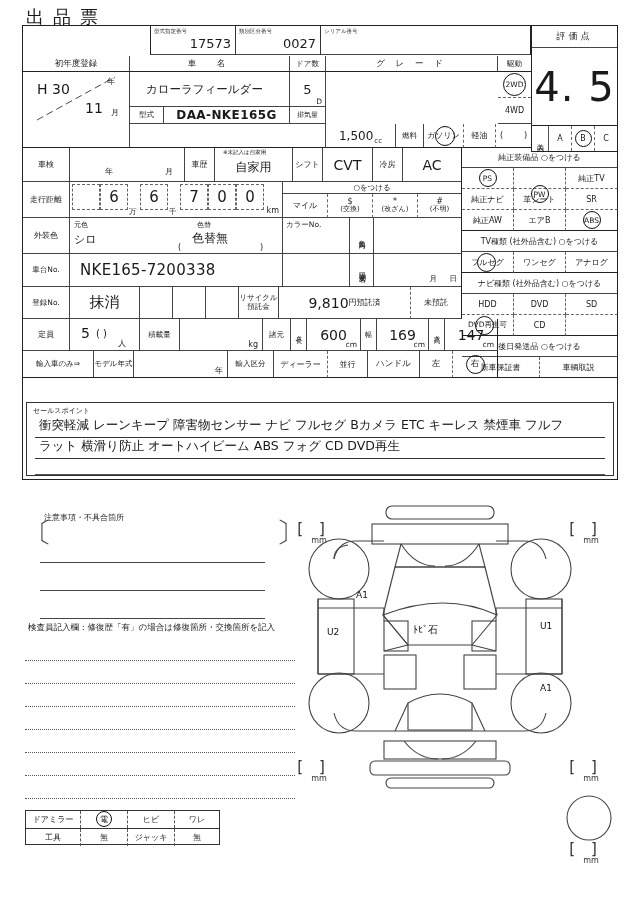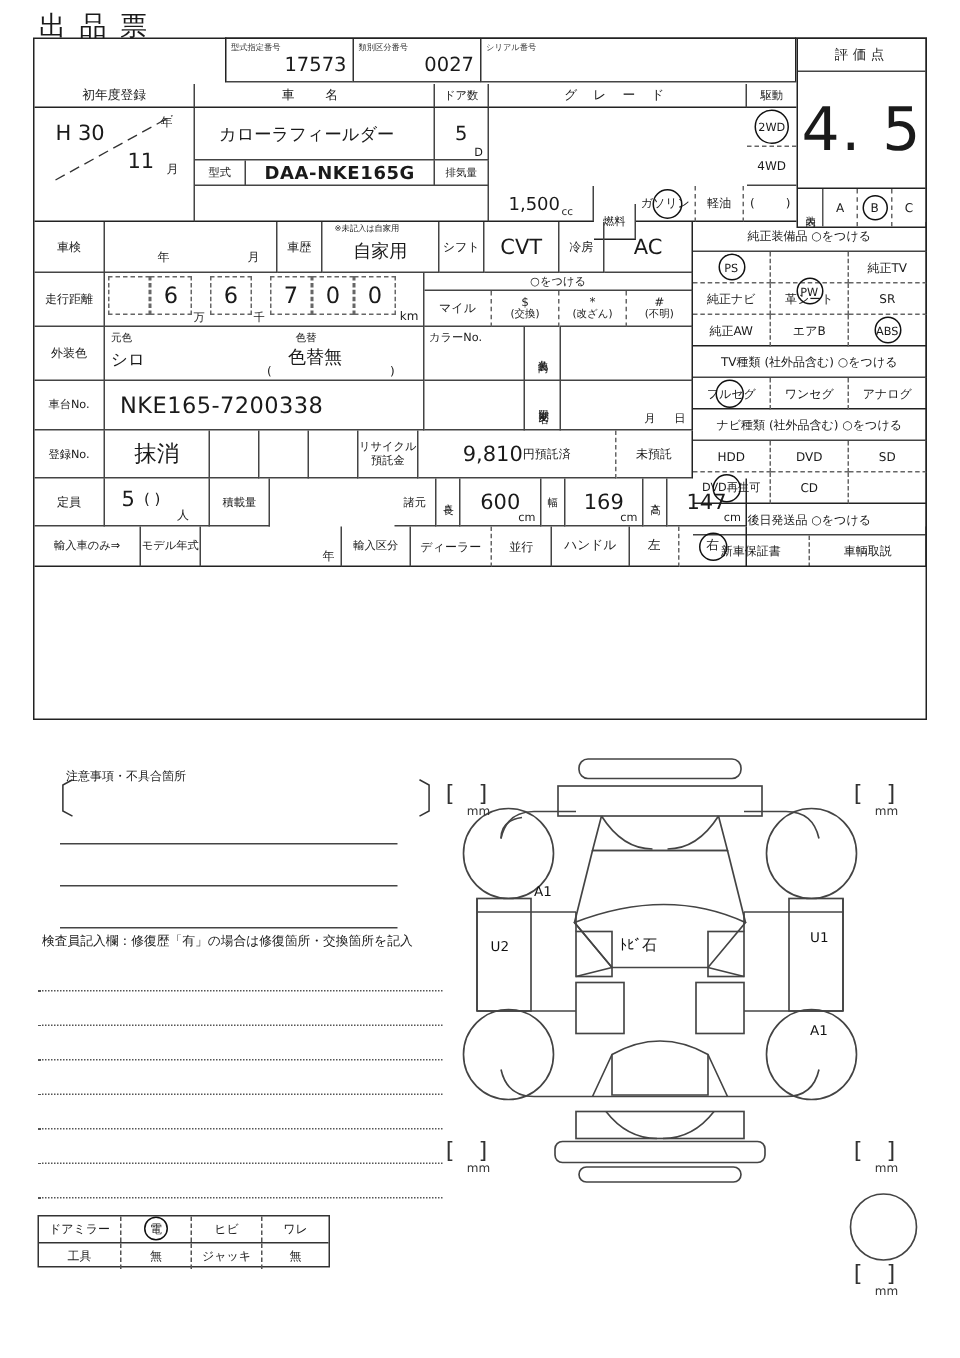--- a/index.html
+++ b/index.html
@@ -188,21 +188,21 @@
   <div class="cell nr" style="left:498px; top:98px; width:33px; height:26px; font-size:8px;">4WD</div>
 
   <div class="cell" style="left:130px; top:107px; width:34px; height:17px; font-size:7.5px;">型式</div>
   <div class="cell" style="left:164px; top:107px; width:126px; height:17px; font-size:12px; letter-spacing:0.4px;font-weight:bold;">DAA-NKE165G</div>
   <div class="cell" style="left:290px; top:107px; width:36px; height:17px; font-size:7px;">排気量</div>
 
   <div class="cell thickb" style="left:326px; top:124px; width:70px; height:24px;">
     <span style="font-size:12px;">1,500</span>
     <span class="suffix">cc</span>
   </div>
-  <div class="cell thickb" style="left:396px; top:124px; width:28px; height:24px; font-size:7.5px;margin-top:12px;">燃料</div>
+  <div class="cell thickb" style="left:396px; top:124px; width:28px; height:24px; font-size:7.5px;">燃料</div>
   <div class="cell thickb dashr" style="left:424px; top:124px; width:40px; height:24px; font-size:8px; position:absolute;">
     <span>ガソリン</span>
     <span style="position:absolute;left:11px;top:2px;width:20px;height:20px;border:1.6px solid #111;border-radius:50%;"></span>
   </div>
   <div class="cell thickb dashr" style="left:464px; top:124px; width:32px; height:24px; font-size:8px;">軽油</div>
   <div class="cell thickb nr" style="left:496px; top:124px; width:35px; height:24px; font-size:8px; justify-content:space-between; padding:0 4px;">
     <span>(</span>
       <span>)</span>
   </div>
   <div class="cell thickb nr" style="left:130px; top:124px; width:196px; height:24px; border-right:1px solid #444;"></div>
@@ -331,20 +331,23 @@
   </div>
   <div class="cell thick" style="left:411px; top:287px; width:51px; height:32px; font-size:8px;">未預託</div>
 
   <div class="cell" style="left:23px; top:319px; width:47px; height:32px; font-size:8px;">定員</div>
   <div class="cell" style="left:70px; top:319px; width:70px; height:32px; position:absolute;">
     <span style="position:absolute;left:11px;top:6px;font-size:14px;">5</span>
     <span style="position:absolute;left:26px;top:9px;font-size:10px;">( )</span>
     <span style="position:absolute;right:13px;bottom:1px;font-size:8px;">人</span>
   </div>
   <div class="cell" style="left:140px; top:319px; width:40px; height:32px; font-size:7.5px;">積載量</div>
+  <div class="cell" style="left:180px; top:319px; width:83px; height:32px; position:absolute;">
+    <span style="position:absolute;right:4px;bottom:1px;font-size:8px;">kg</span>
+  </div>
   <div class="cell" style="left:263px; top:319px; width:28px; height:32px; font-size:7.5px;">諸元</div>
   <div class="cell" style="left:291px; top:319px; width:16px; height:32px; font-size:7px;">
       <span class="rot">長さ</span>
     </div>
   <div class="cell" style="left:307px; top:319px; width:54px; height:32px; position:absolute;">
     <span style="font-size:14px;">600</span>
     <span style="position:absolute;right:3px;bottom:1px;font-size:7.5px;">cm</span>
   </div>
   <div class="cell" style="left:361px; top:319px; width:16px; height:32px; font-size:7px;">幅</div>
   <div class="cell" style="left:377px; top:319px; width:52px; height:32px; position:absolute;">
@@ -369,20 +372,26 @@
   <div class="cell thickb" style="left:228px; top:351px; width:46px; height:27px; font-size:7.5px;">輸入区分</div>
   <div class="cell thickb dashr" style="left:274px; top:351px; width:54px; height:27px; font-size:8px;">ディーラー</div>
   <div class="cell thickb" style="left:328px; top:351px; width:40px; height:27px; font-size:8px;">並行</div>
   <div class="cell thickb" style="left:368px; top:351px; width:52px; height:27px; font-size:8.5px;">ハンドル</div>
   <div class="cell thickb dashr" style="left:420px; top:351px; width:33px; height:27px; font-size:8.5px;">左</div>
   <div class="cell thickb thick" style="left:453px; top:351px; width:45px; height:27px;">
     <span class="circ" style="width:19px;height:19px;font-size:8.5px;">右</span>
   </div>
   <div class="cell thickb thick" style="left:498px; top:351px; width:120px; height:27px; border-right:1.6px solid #222;"></div>
 
+  <div id="sales-box">
+    <span id="sales-cap">セールスポイント</span>
+    <div class="sales-line" style="top:14px; height:21px;">衝突軽減 レーンキープ 障害物センサー ナビ フルセグ Bカメラ ETC キーレス 禁煙車 フルフ</div>
+    <div class="sales-line" style="top:35px; height:21px;">ラット 横滑り防止 オートハイビーム ABS フォグ CD DVD再生</div>
+    <div class="sales-line" style="top:56px; height:16px; border-bottom:1px solid #555;"></div>
+  </div>
 
   <div id="notes-cap">注意事項・不具合箇所</div>
   <div class="bracket" style="left:24px; top:514px;">〔</div>
   <div class="bracket" style="left:276px; top:514px;">〕</div>
   <div class="note-rule" style="left:40px; top:562px; width:225px;"></div>
   <div class="note-rule" style="left:40px; top:590px; width:225px;"></div>
   <div class="note-rule" style="left:40px; top:618px; width:225px;"></div>
 
   <div id="inspector-note">検査員記入欄：修復歴「有」の場合は修復箇所・交換箇所を記入</div>
   <div class="dotrule" style="left:25px; top:660px; width:270px;"></div>

